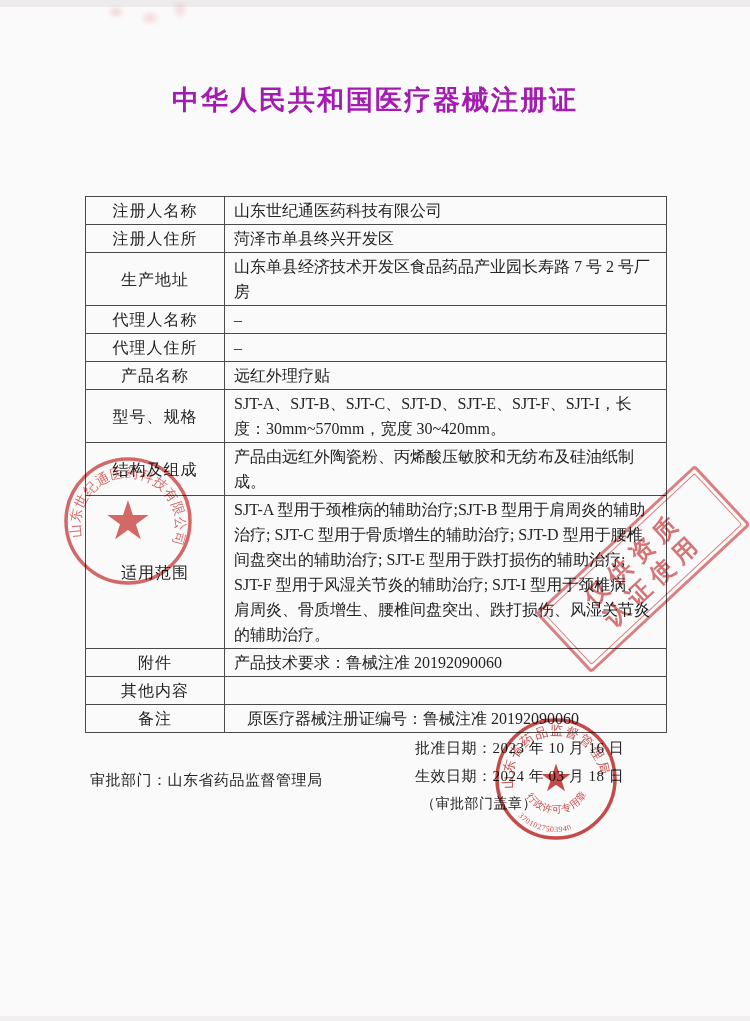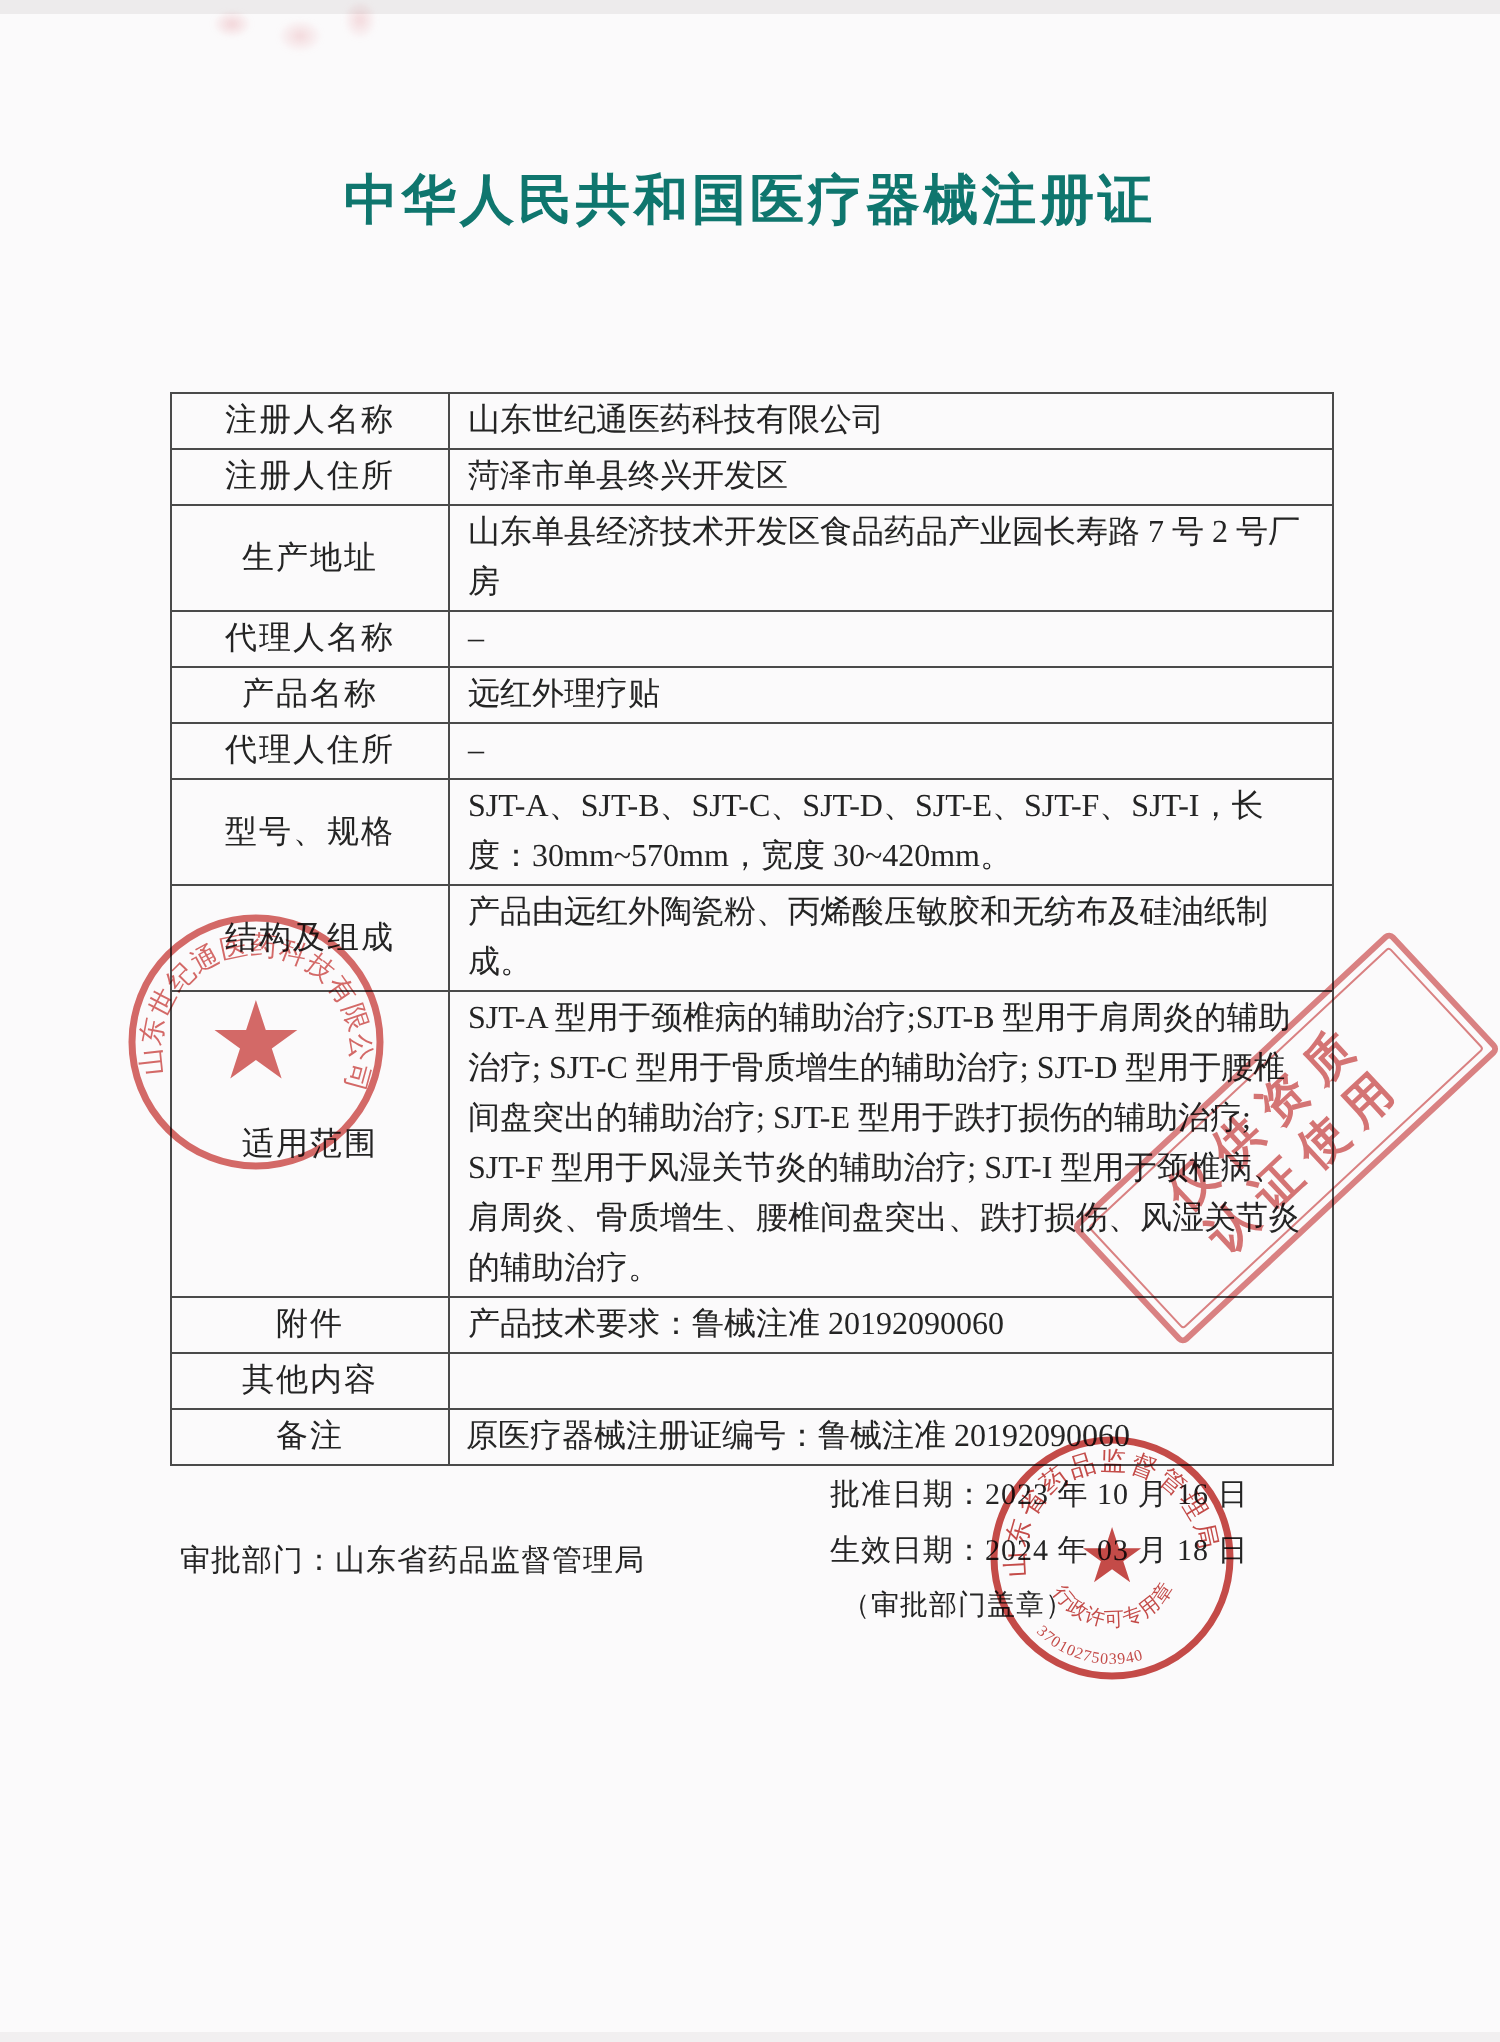--- a/index.html
+++ b/index.html
@@ -9,41 +9,41 @@
     font-family:"Liberation Serif","DejaVu Serif",serif;
     color:var(--ink,#262626);
   }
   .page{position:absolute;inset:0;background:#fbfafb;}
   .edge-top{position:absolute;left:0;top:0;width:100%;height:7px;background:#edebec;}
   .edge-bottom{position:absolute;left:0;bottom:0;width:100%;height:5px;background:#f1eff0;}
 
   .title{
     position:absolute;left:0;top:82px;width:100%;text-align:center;
     font-family:Liberation Mono, monospace;
-    font-size:27px;font-weight:700;letter-spacing:2px;color:#0f766e;
+    font-size:27px;font-weight:700;letter-spacing:2px;color:#a21caf;
   }
   .certno{
     position:absolute;left:95px;top:160px;font-size:17.5px;font-weight:600;
     letter-spacing:.5px;color:#222;
   }
 
   table.cert{
     position:absolute;left:85px;top:196px;width:582px;
     border-collapse:collapse;table-layout:fixed;
     font-size:16px;color:#242424;
   }
   table.cert td{
     border:1.4px solid #4a4a4a;padding:1px 9px;vertical-align:middle;
     line-height:25px;
   }
   td.lbl{width:120px;text-align:center;padding:1px 4px;letter-spacing:1px;}
   td.val{text-align:left;}
   tr.h28{height:28px} tr.h53{height:53px} tr.h51{height:51px}
   tr.h52{height:52px} tr.h152{height:152px} tr.h26{height:26px}
-  tr.remark td.val{padding-left:8px;}
+  tr.remark td.val{padding-left:22px;}
 
   .footer-line{position:absolute;font-size:15px;color:#242424;letter-spacing:.5px;}
   .dept{left:90px;top:771px;}
   .dates{left:390px;top:735px;line-height:27.5px;margin-left:25px;}
   .dates .seal-note{padding-left:6px;font-size:14px;}
 
   
   .stamp{position:absolute;pointer-events:none;mix-blend-mode:multiply;}
   .company-seal{left:62px;top:455px;width:132px;height:132px;color:#cf4a48;opacity:.82;}
   .official-seal{left:493px;top:716px;width:126px;height:126px;color:#bf3330;opacity:.88;}
@@ -96,26 +96,26 @@
     </tr>
     <tr class="h53">
       <td class="lbl">生产地址</td>
       <td class="val">山东单县经济技术开发区食品药品产业园长寿路 7 号 2 号厂房</td>
     </tr>
     <tr class="h28">
       <td class="lbl">代理人名称</td>
       <td class="val">–</td>
     </tr>
     <tr class="h28">
+      <td class="lbl">代理人住所</td>
+      <td class="val">–</td>
+    </tr>
+    <tr class="h28">
       <td class="lbl">产品名称</td>
       <td class="val">远红外理疗贴</td>
-    </tr>
-    <tr class="h28">
-      <td class="lbl">代理人住所</td>
-      <td class="val">–</td>
     </tr>
     <tr class="h51">
       <td class="lbl">型号、规格</td>
       <td class="val">SJT-A、SJT-B、SJT-C、SJT-D、SJT-E、SJT-F、SJT-I，长度：30mm~570mm，宽度 30~420mm。</td>
     </tr>
     <tr class="h52">
       <td class="lbl">结构及组成</td>
       <td class="val">产品由远红外陶瓷粉、丙烯酸压敏胶和无纺布及硅油纸制成。</td>
     </tr>
     <tr class="h152">

